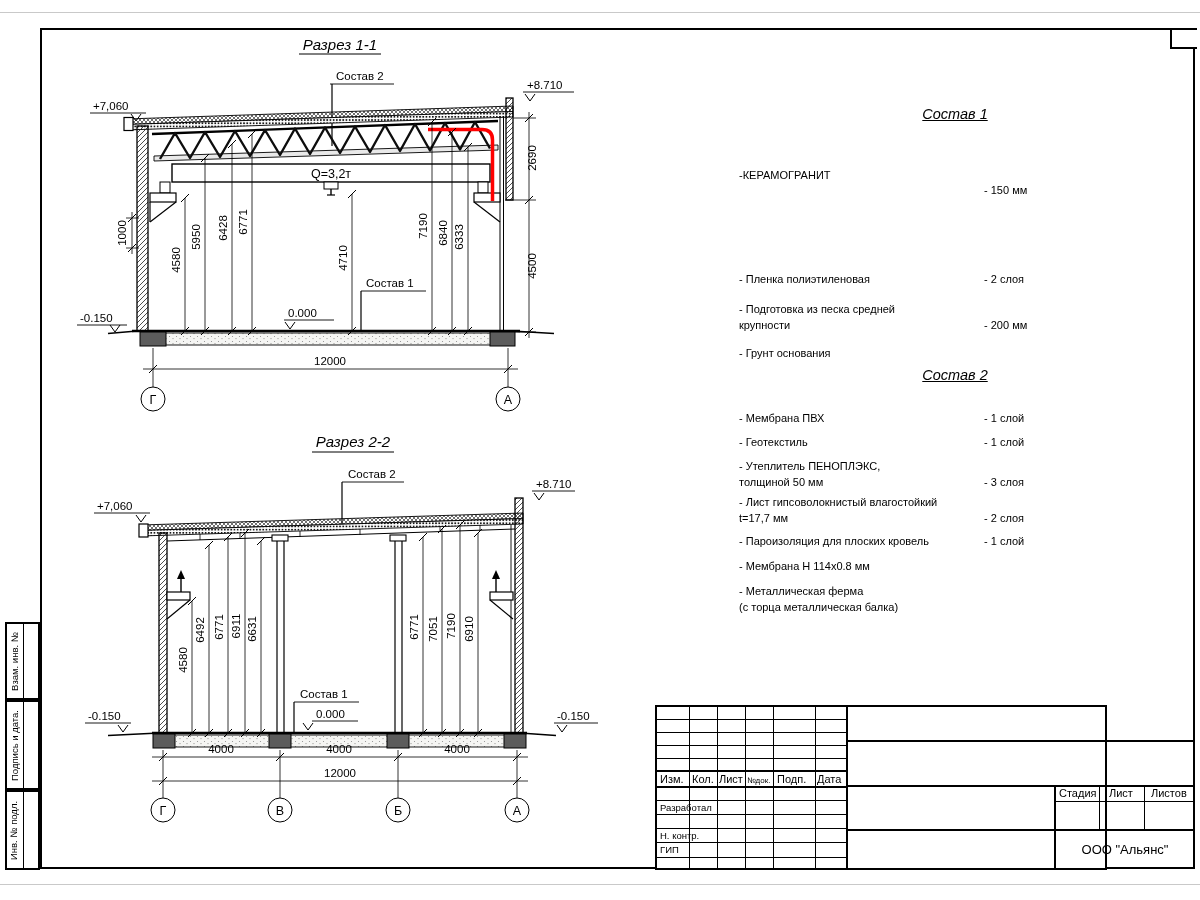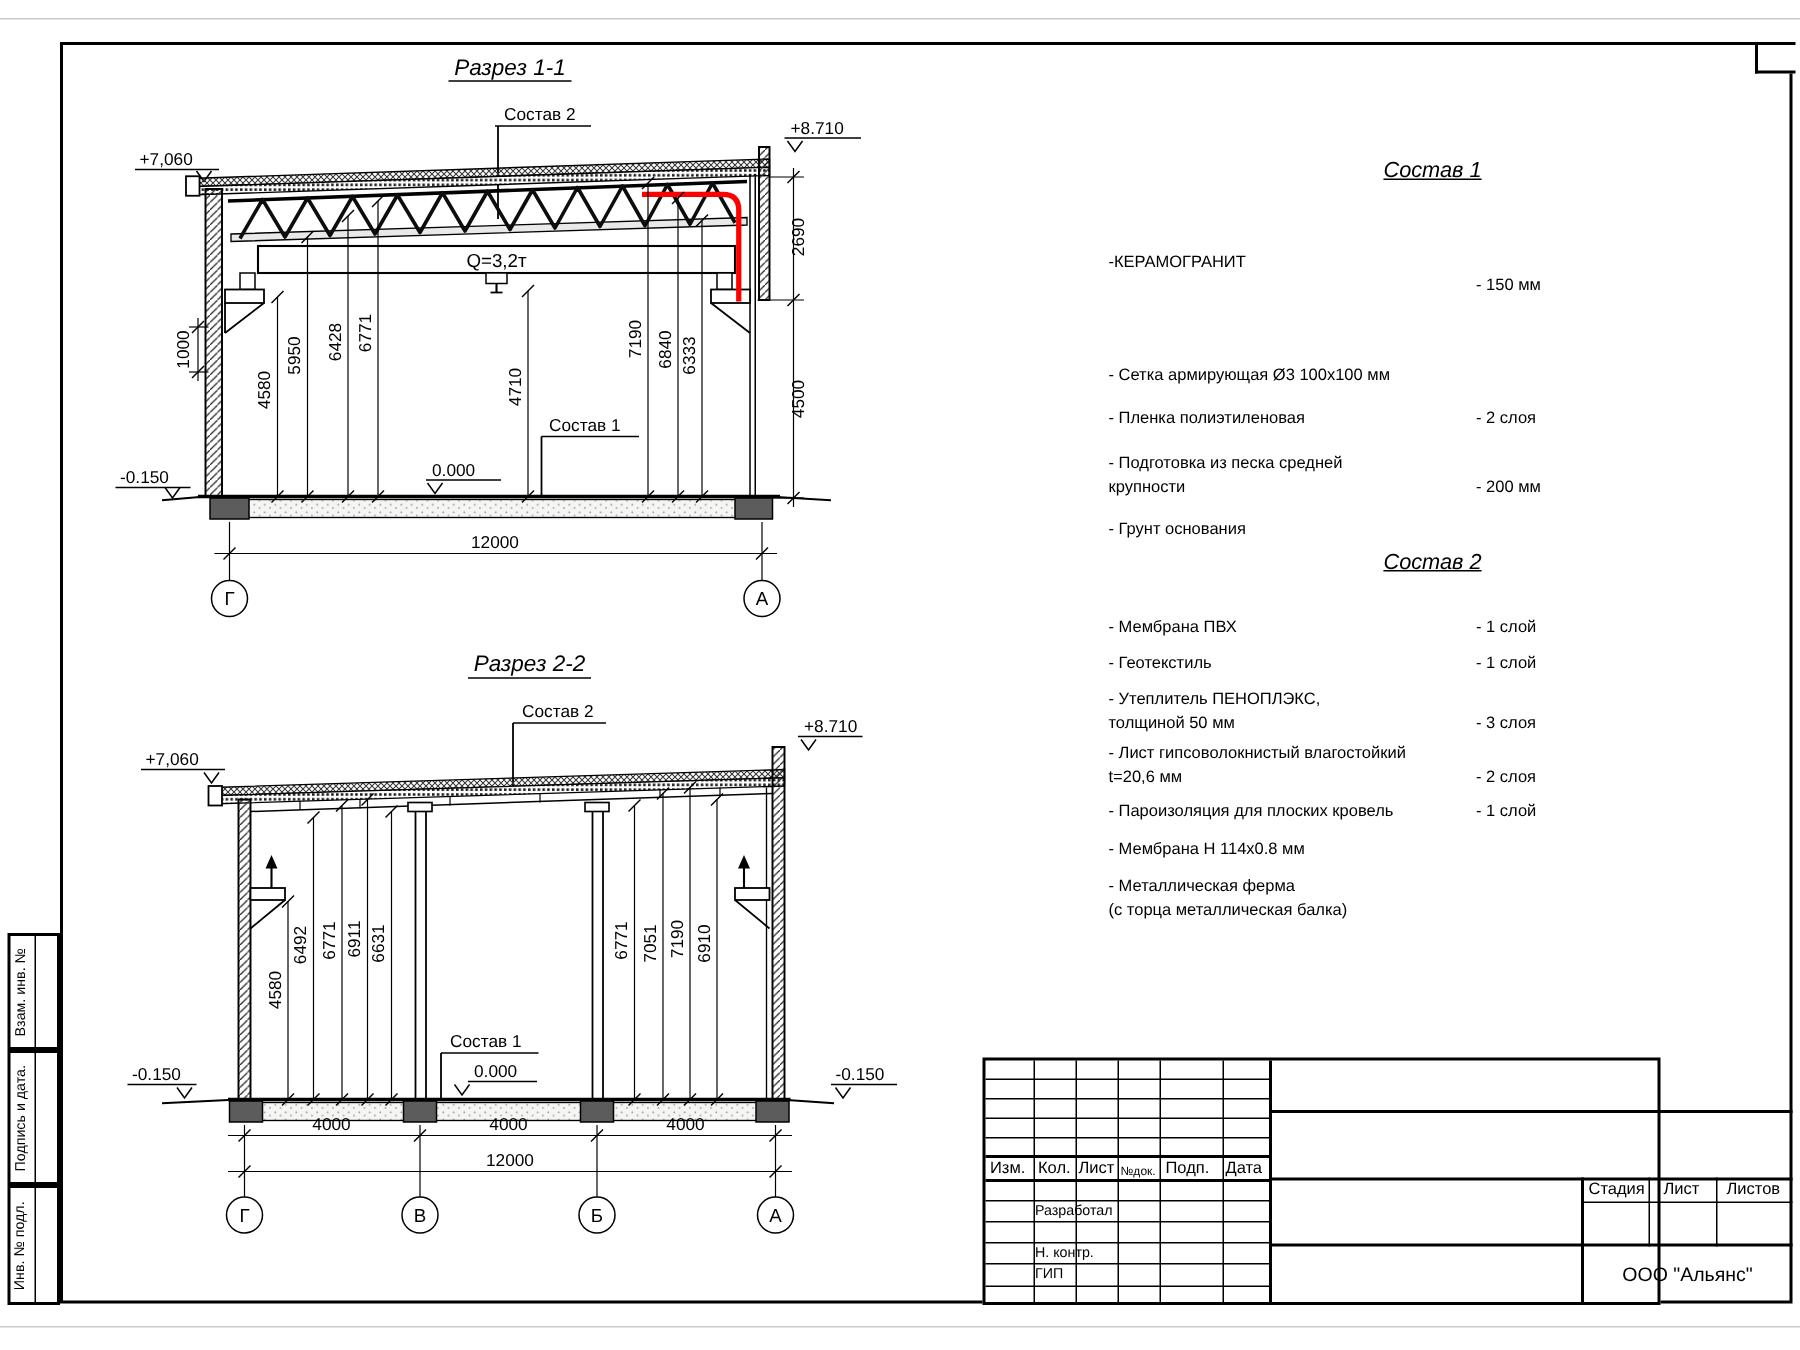--- a/index.html
+++ b/index.html
@@ -19,21 +19,21 @@
   .mat-head{position:absolute;width:200px;text-align:center;font-size:14.5px;font-style:italic;text-decoration:underline;}
   .mat-item{position:absolute;left:739px;width:315px;font-size:11px;line-height:15.6px;}
   .mat-name{white-space:pre-line;display:inline-block;max-width:244px;vertical-align:bottom;}
   .mat-val{position:absolute;left:245px;bottom:0;white-space:nowrap;text-align:center;}
 
   
   #tb{position:absolute;left:655px;top:705px;width:452px;height:165px;border:2px solid #000;box-sizing:border-box;background:#fff;}
   .vl,.hl{position:absolute;background:#000;}
   .tb-lbl{position:absolute;font-size:11px;white-space:nowrap;}
   .tb-lbl.small{font-size:8px;}
-  .tb-lbl.tiny{font-size:9.5px;margin-left:30px;}
+  .tb-lbl.tiny{font-size:9.5px;}
   #company{position:absolute;left:398px;top:123px;width:140px;height:38px;display:flex;align-items:center;justify-content:center;font-size:13px;}
 
   svg text{font-family:"Liberation Sans",sans-serif;fill:#000;}
   .t-title{font-size:15px;font-style:italic;}
   .t-dim{font-size:11.5px;}
   .t-crane{font-size:12.5px;}
   .t-axis{font-size:12.5px;}
 </style>
 </head>
 <body>
@@ -353,23 +353,20 @@
     </g>
   </svg>
 
   <div class="mat-head" style="left:855px;top:106px">Состав 1</div>
   <div class="mat-item" style="top:168px">
     <span class="mat-name">-КЕРАМОГРАНИТ</span>
   </div>
   <div class="mat-item" style="top:199px">
     <span class="mat-val">- 150 мм</span>
   </div>
-  <div class="mat-item" style="top:243px">
-    <span class="mat-name">- Сетка армирующая Ø3 100х100 мм</span>
-  </div>
   <div class="mat-item" style="top:272px">
     <span class="mat-name">- Пленка полиэтиленовая</span>
     <span class="mat-val">-  2 слоя</span>
   </div>
   <div class="mat-item" style="top:302px">
     <span class="mat-name">- Подготовка из песка средней
 крупности</span>
     <span class="mat-val">- 200 мм</span>
   </div>
   <div class="mat-item" style="top:346px">
@@ -385,21 +382,21 @@
     <span class="mat-name">- Геотекстиль</span>
     <span class="mat-val">- 1 слой</span>
   </div>
   <div class="mat-item" style="top:459px">
     <span class="mat-name">- Утеплитель ПЕНОПЛЭКС,
 толщиной 50 мм</span>
     <span class="mat-val">- 3 слоя</span>
   </div>
   <div class="mat-item" style="top:495px">
     <span class="mat-name">- Лист гипсоволокнистый влагостойкий
-t=20,6 мм</span>
+t=17,7 мм</span>
     <span class="mat-val">- 2 слоя</span>
   </div>
   <div class="mat-item" style="top:534px">
     <span class="mat-name">- Пароизоляция для плоских кровель</span>
     <span class="mat-val">- 1 слой</span>
   </div>
   <div class="mat-item" style="top:559px">
     <span class="mat-name">- Мембрана Н 114х0.8 мм</span>
   </div>
   <div class="mat-item" style="top:584px">

